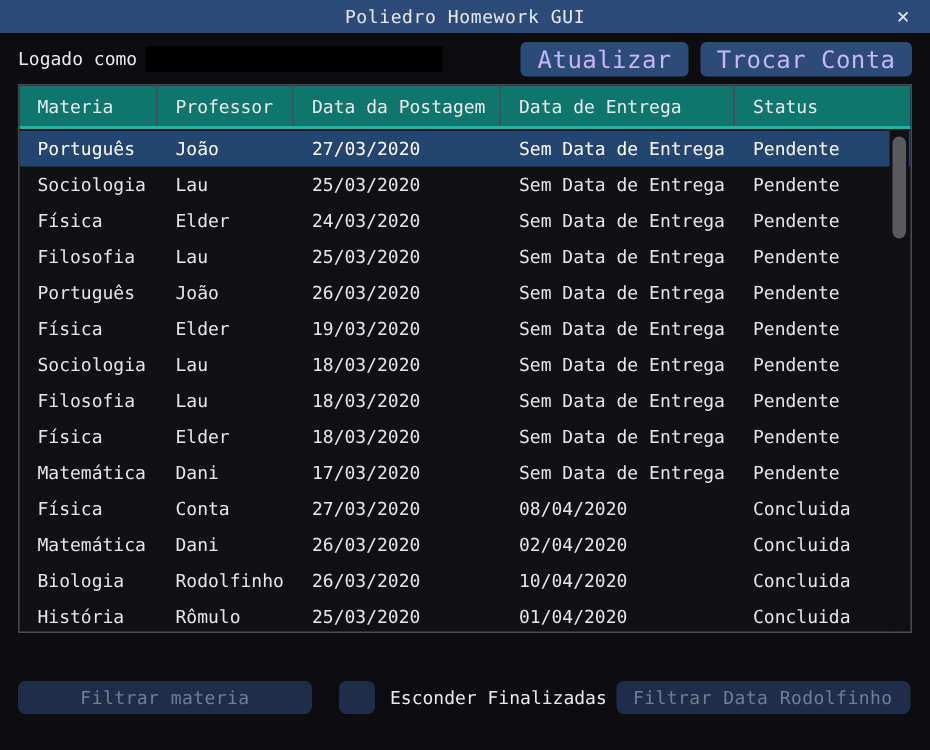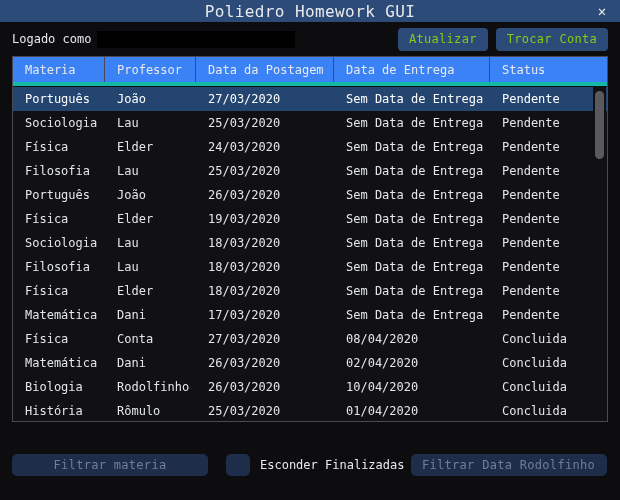--- a/index.html
+++ b/index.html
@@ -18,21 +18,21 @@
   
   .titlebar {
     height: 22px;
     background: #2d4b78;
     display: flex; align-items: center; justify-content: center;
     position: relative;
     flex: 0 0 22px;
   }
   .titlebar-text {
     color: #e8eaed;
-    font-size: 16px;
+    font-size: 12px;
     letter-spacing: 0.4px;
   }
   .close-btn {
     position: absolute; right: 6px; top: 0;
     width: 24px; height: 22px;
     display: flex; align-items: center; justify-content: center;
     color: #e8eaed; font-size: 14px; line-height: 1;
     cursor: pointer;
   }
   
@@ -54,42 +54,42 @@
     outline: none;
     color: #e8eaed;
     font-family: inherit; font-size: 12px;
     padding: 0 3px;
   }
   .toolbar-spacer { flex: 1 1 auto; }
   .tb-btn {
     height: 23px;
     background: #2d4b78;
     border: none; border-radius: 4px;
-    color: #84cc16;
-    font-family: inherit; font-size: 12px;
+    color: #c4b5fd;
+    font-family: inherit; font-size: 16px;
     padding: 0 11px;
     margin-left: 8px;
     cursor: pointer;
     letter-spacing: 0.3px;
   }
   
   .table-wrap {
     margin: 0 12px;
     flex: 0 0 366px;
     height: 366px;
     border: 1px solid #4a4a52;
     background: #111114;
     position: relative;
     overflow: hidden;
   }
   .table-header {
     display: flex;
     height: 29px;
-    border-bottom: 4px solid #14b8a6;
-    background: #3b82f6;
+    border-bottom: 2px solid #14b8a6;
+    background: #0f766e;
   }
   .th {
     display: flex; align-items: center;
     color: #e8eaed; font-size: 12px;
     padding-left: 12px;
     border-right: 1px solid #4a4a52;
     height: 100%;
     overflow: hidden; white-space: nowrap;
   }
   .th:last-child { border-right: none; }

